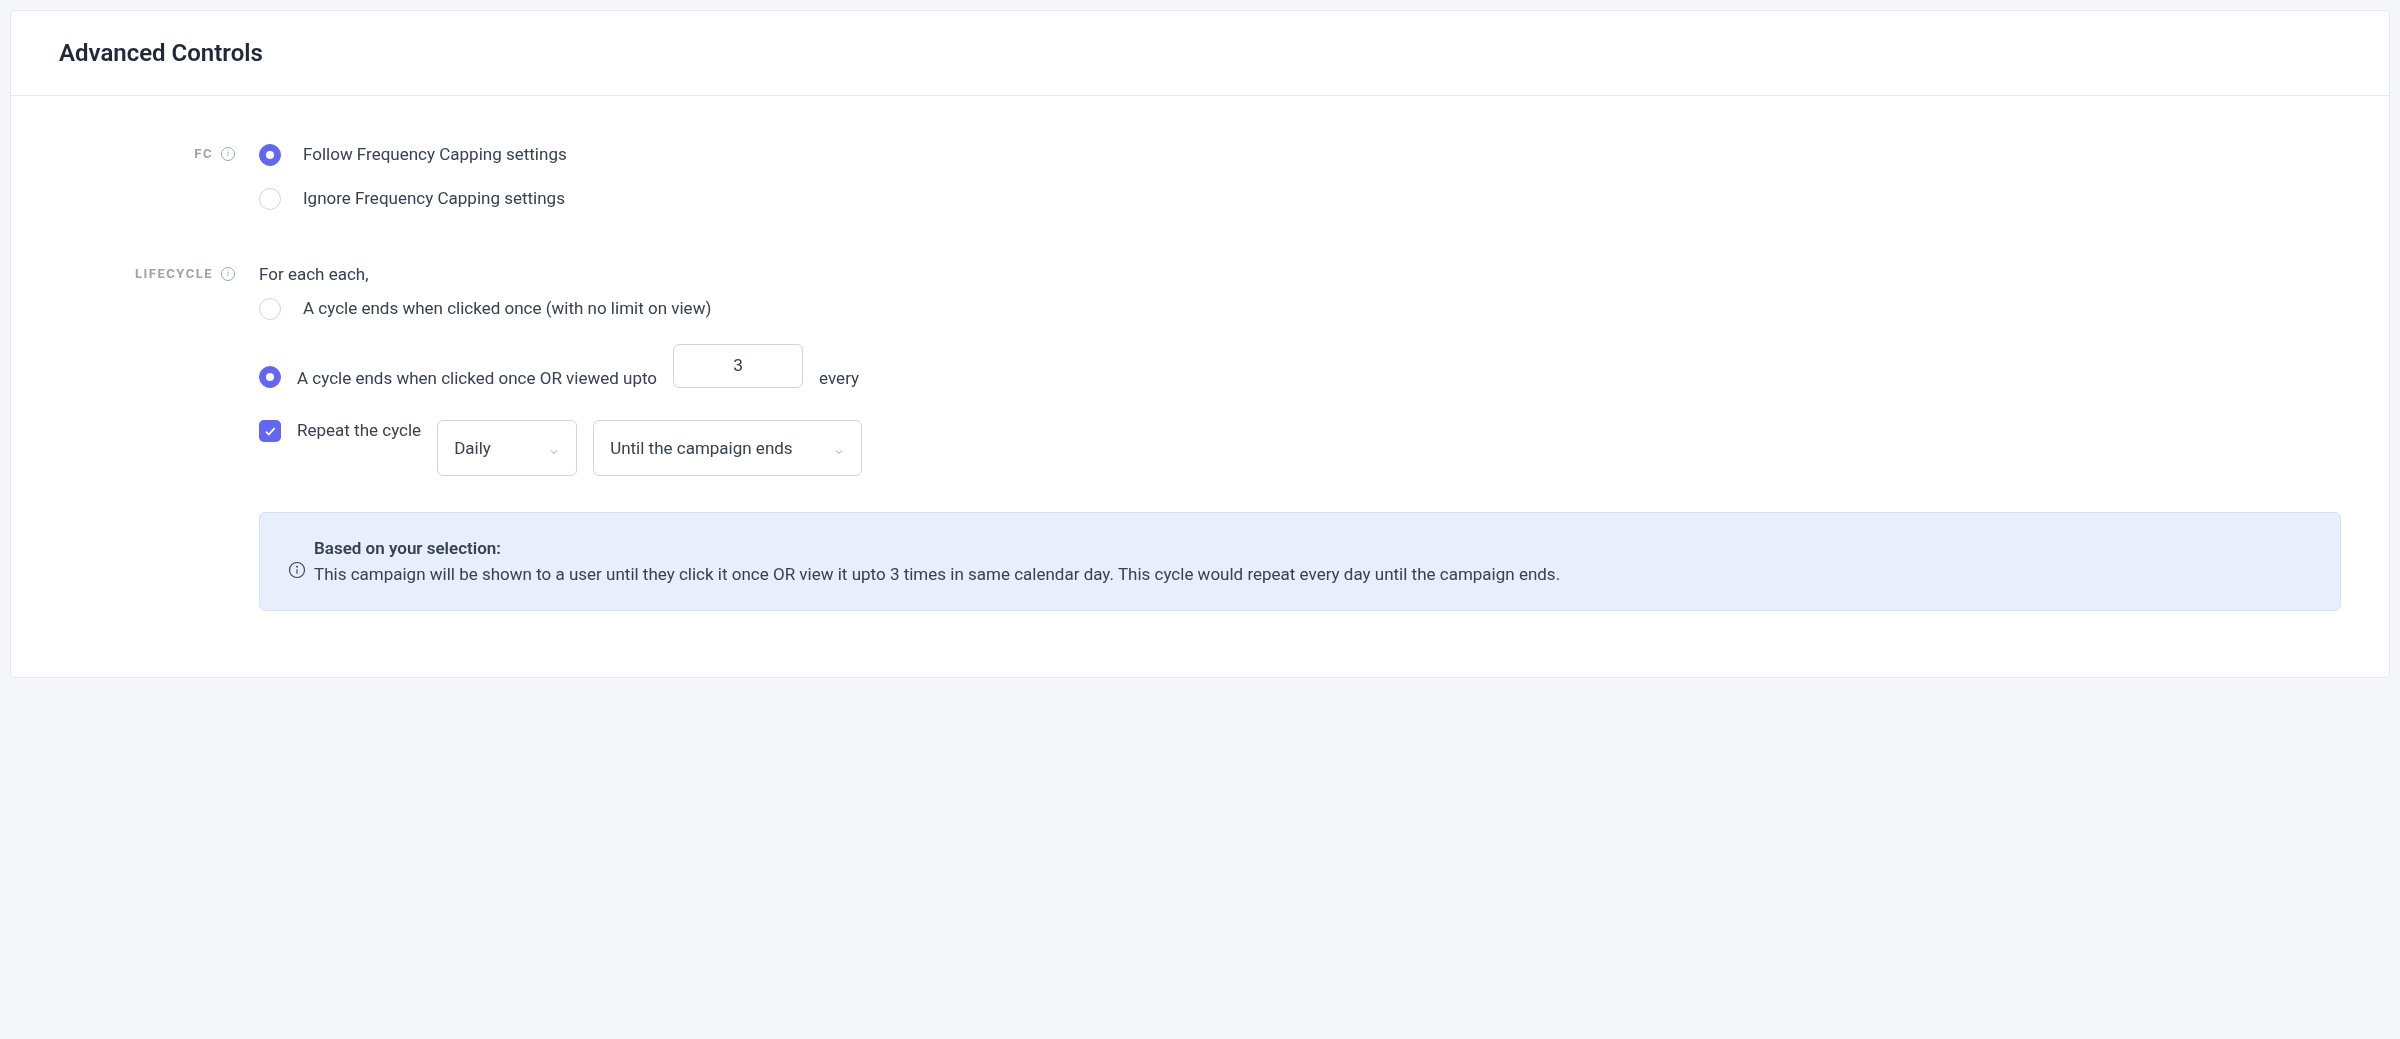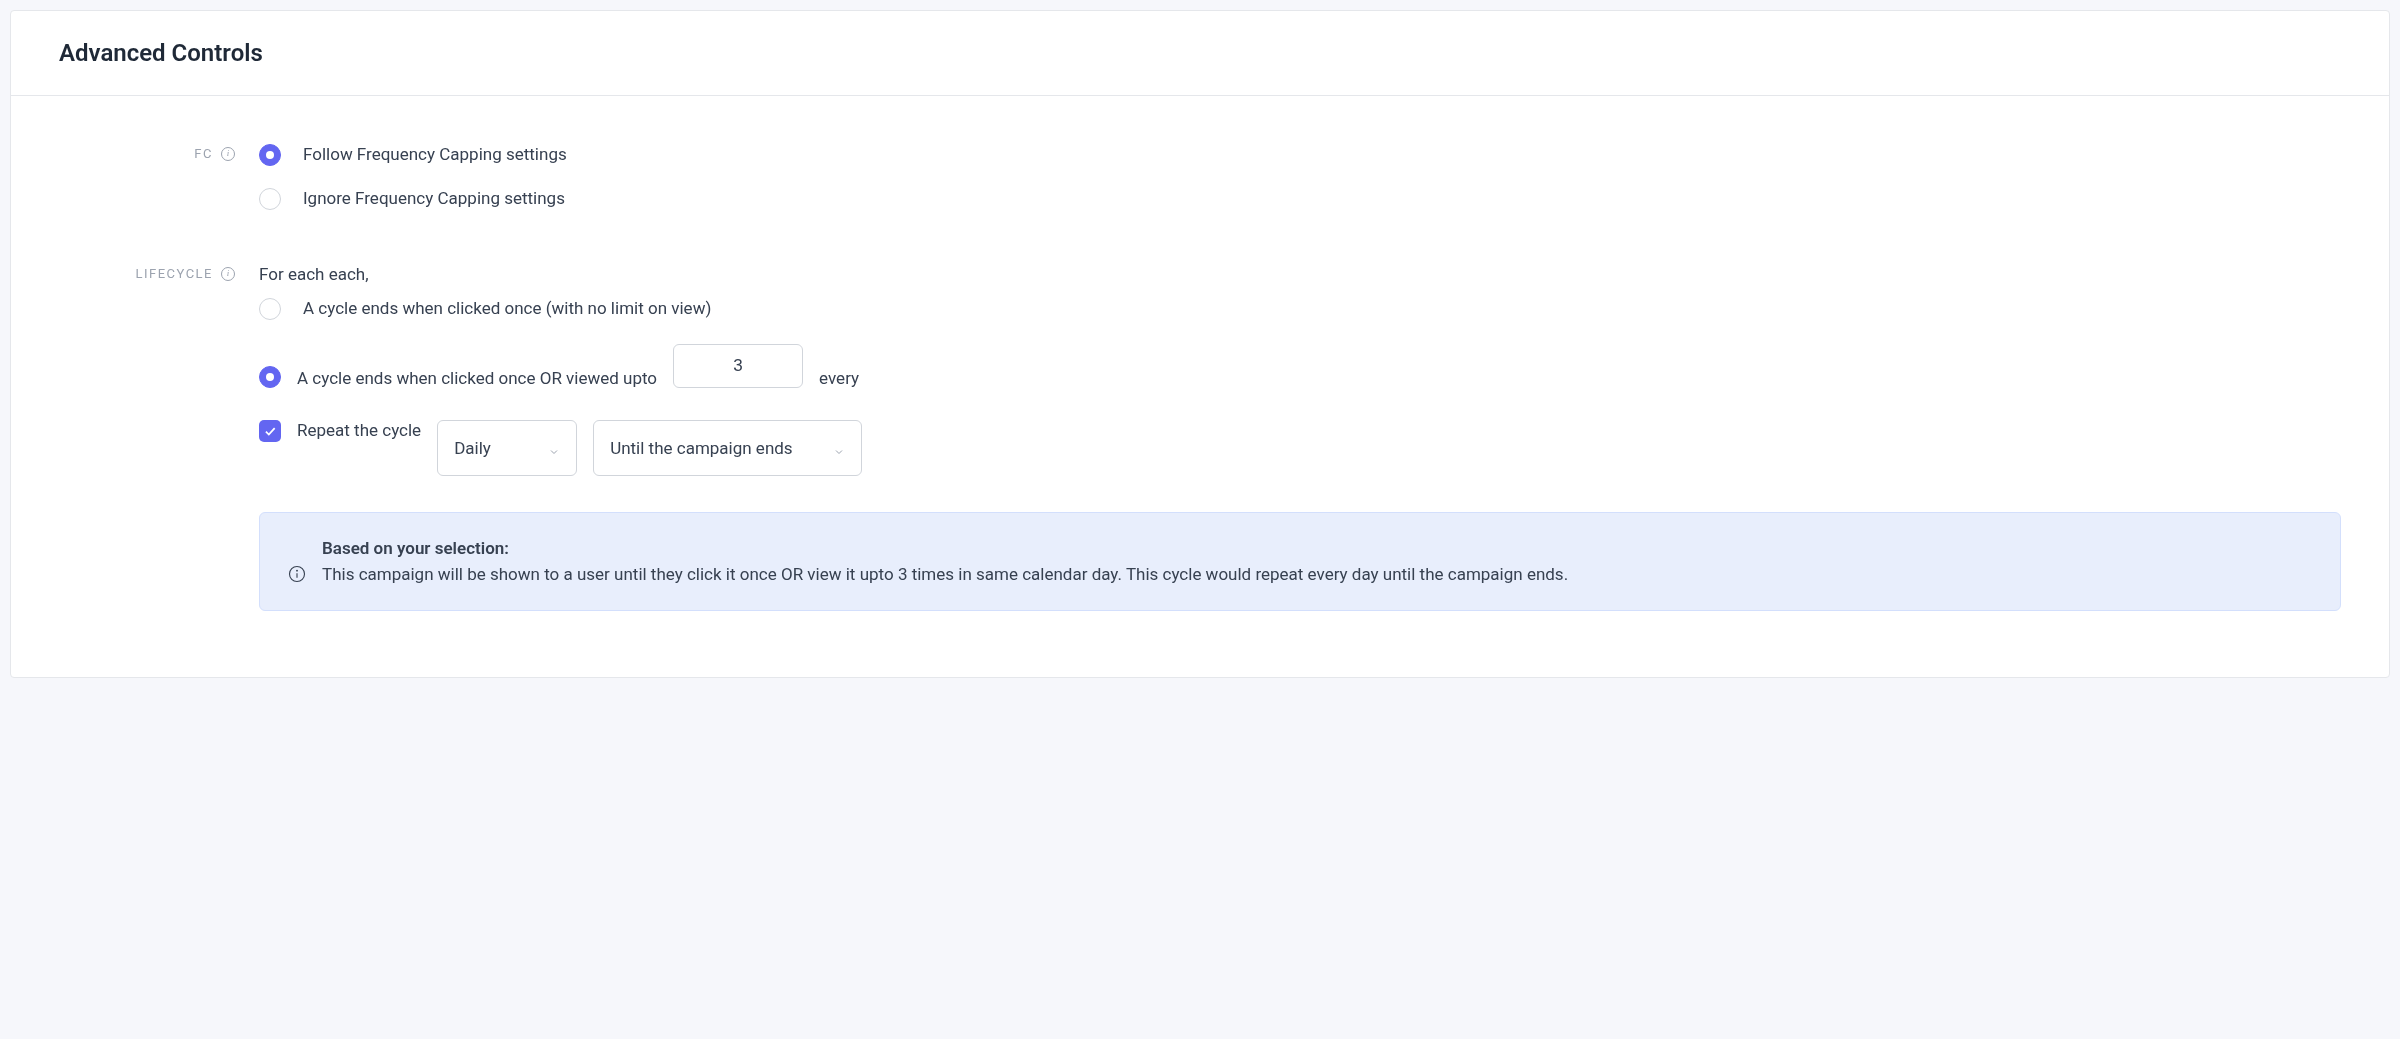--- a/index.html
+++ b/index.html
@@ -45,21 +45,21 @@
       flex-shrink: 0;
       display: flex;
       align-items: center;
       justify-content: flex-end;
       padding-right: 24px;
       padding-top: 2px;
       gap: 8px;
     }
     .label-text {
       font-size: 13px;
-      font-weight: 400;
+      font-weight: 700;
       letter-spacing: 1.5px;
       color: #9ca3af;
       text-transform: uppercase;
     }
     .info-icon {
       width: 14px;
       height: 14px;
       border: 1.2px solid #9ca3af;
       border-radius: 50%;
       display: inline-flex;
@@ -191,22 +191,22 @@
       width: 12px;
       height: 12px;
     }
     .info-box {
       margin-top: 36px;
       background: #e8eefc;
       border: 1px solid #d3dffc;
       border-radius: 6px;
       padding: 22px 28px;
       display: flex;
-      gap: 16px;
-      align-items: center;
+      gap: 8px;
+      align-items: flex-start;
     }
     .info-box .info-box-icon {
       width: 18px;
       height: 18px;
       flex-shrink: 0;
       margin-top: 26px;
     }
     .info-box .info-box-icon svg {
       width: 18px;
       height: 18px;

